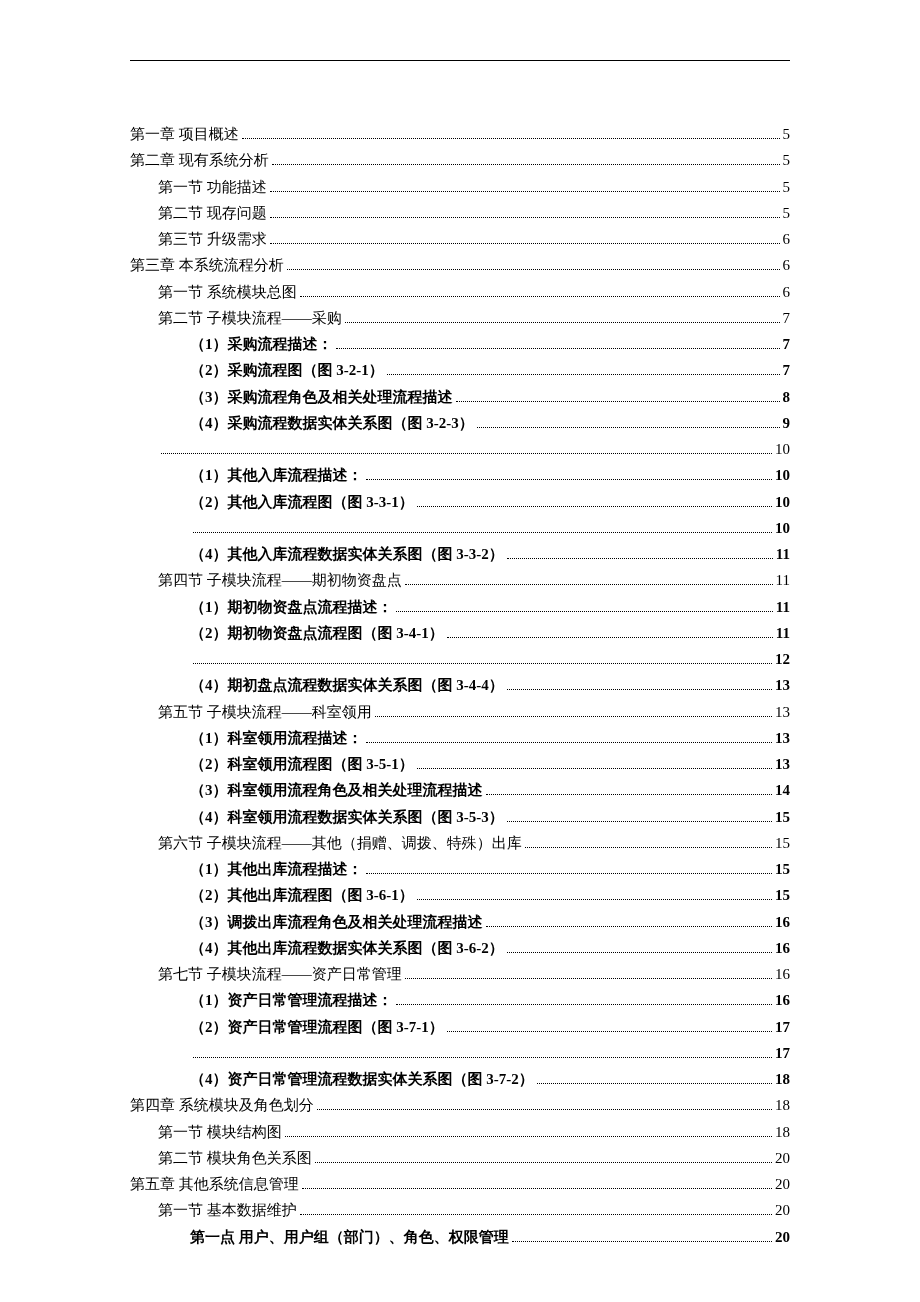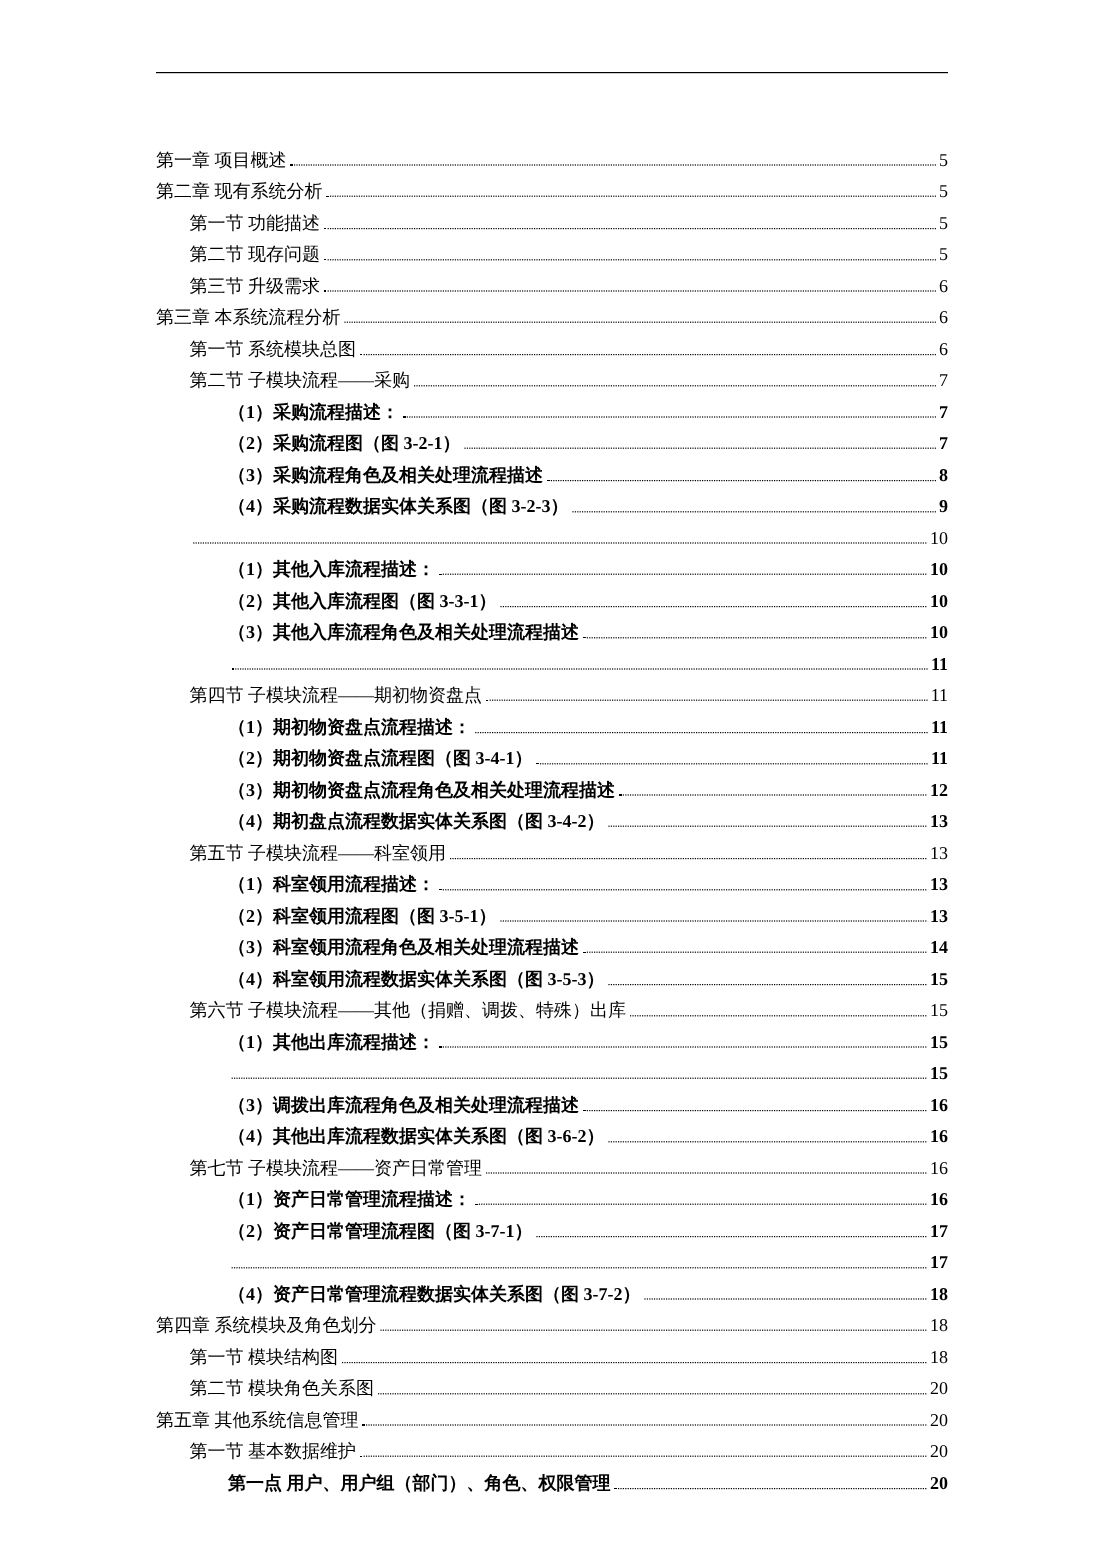--- a/index.html
+++ b/index.html
@@ -124,50 +124,49 @@
         <span class="toc-label">（1）其他入库流程描述：</span>
         <span class="toc-leader"></span>
         <span class="toc-page">10</span>
       </div>
       <div class="toc-row indent-2">
         <span class="toc-label">（2）其他入库流程图（图 3-3-1）</span>
         <span class="toc-leader"></span>
         <span class="toc-page">10</span>
       </div>
       <div class="toc-row indent-2">
-        <span class="toc-label">（3）其他入库流程角色及相关处理流程描述</span>
-        <span class="toc-leader"></span>
-        <span class="toc-page">10</span>
-      </div>
-      <div class="toc-row indent-2">
+        <span class="toc-leader"></span>
+        <span class="toc-page">10</span>
+      </div>
+      <div class="toc-row indent-2">
+        <span class="toc-label">（4）其他入库流程数据实体关系图（图 3-3-2）</span>
         <span class="toc-leader"></span>
         <span class="toc-page">11</span>
       </div>
       <div class="toc-row indent-1">
         <span class="toc-label">第四节  子模块流程——期初物资盘点</span>
         <span class="toc-leader"></span>
         <span class="toc-page">11</span>
       </div>
       <div class="toc-row indent-2">
         <span class="toc-label">（1）期初物资盘点流程描述：</span>
         <span class="toc-leader"></span>
         <span class="toc-page">11</span>
       </div>
       <div class="toc-row indent-2">
         <span class="toc-label">（2）期初物资盘点流程图（图 3-4-1）</span>
         <span class="toc-leader"></span>
         <span class="toc-page">11</span>
       </div>
       <div class="toc-row indent-2">
-        <span class="toc-label">（3）期初物资盘点流程角色及相关处理流程描述</span>
         <span class="toc-leader"></span>
         <span class="toc-page">12</span>
       </div>
       <div class="toc-row indent-2">
-        <span class="toc-label">（4）期初盘点流程数据实体关系图（图 3-4-2）</span>
+        <span class="toc-label">（4）期初盘点流程数据实体关系图（图 3-4-4）</span>
         <span class="toc-leader"></span>
         <span class="toc-page">13</span>
       </div>
       <div class="toc-row indent-1">
         <span class="toc-label">第五节  子模块流程——科室领用</span>
         <span class="toc-leader"></span>
         <span class="toc-page">13</span>
       </div>
       <div class="toc-row indent-2">
         <span class="toc-label">（1）科室领用流程描述：</span>
@@ -193,20 +192,21 @@
         <span class="toc-label">第六节  子模块流程——其他（捐赠、调拨、特殊）出库</span>
         <span class="toc-leader"></span>
         <span class="toc-page">15</span>
       </div>
       <div class="toc-row indent-2">
         <span class="toc-label">（1）其他出库流程描述：</span>
         <span class="toc-leader"></span>
         <span class="toc-page">15</span>
       </div>
       <div class="toc-row indent-2">
+        <span class="toc-label">（2）其他出库流程图（图 3-6-1）</span>
         <span class="toc-leader"></span>
         <span class="toc-page">15</span>
       </div>
       <div class="toc-row indent-2">
         <span class="toc-label">（3）调拨出库流程角色及相关处理流程描述</span>
         <span class="toc-leader"></span>
         <span class="toc-page">16</span>
       </div>
       <div class="toc-row indent-2">
         <span class="toc-label">（4）其他出库流程数据实体关系图（图 3-6-2）</span>

